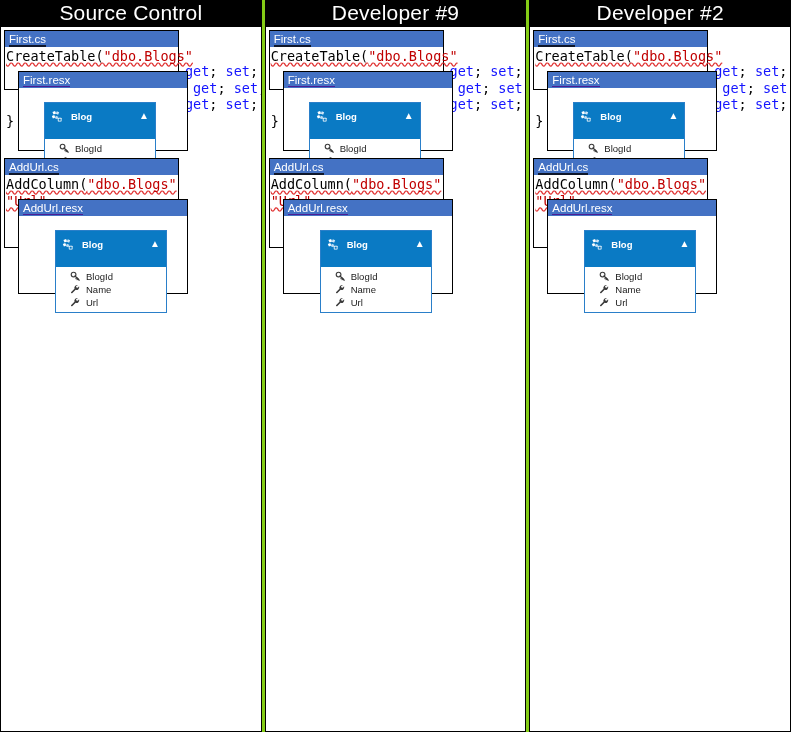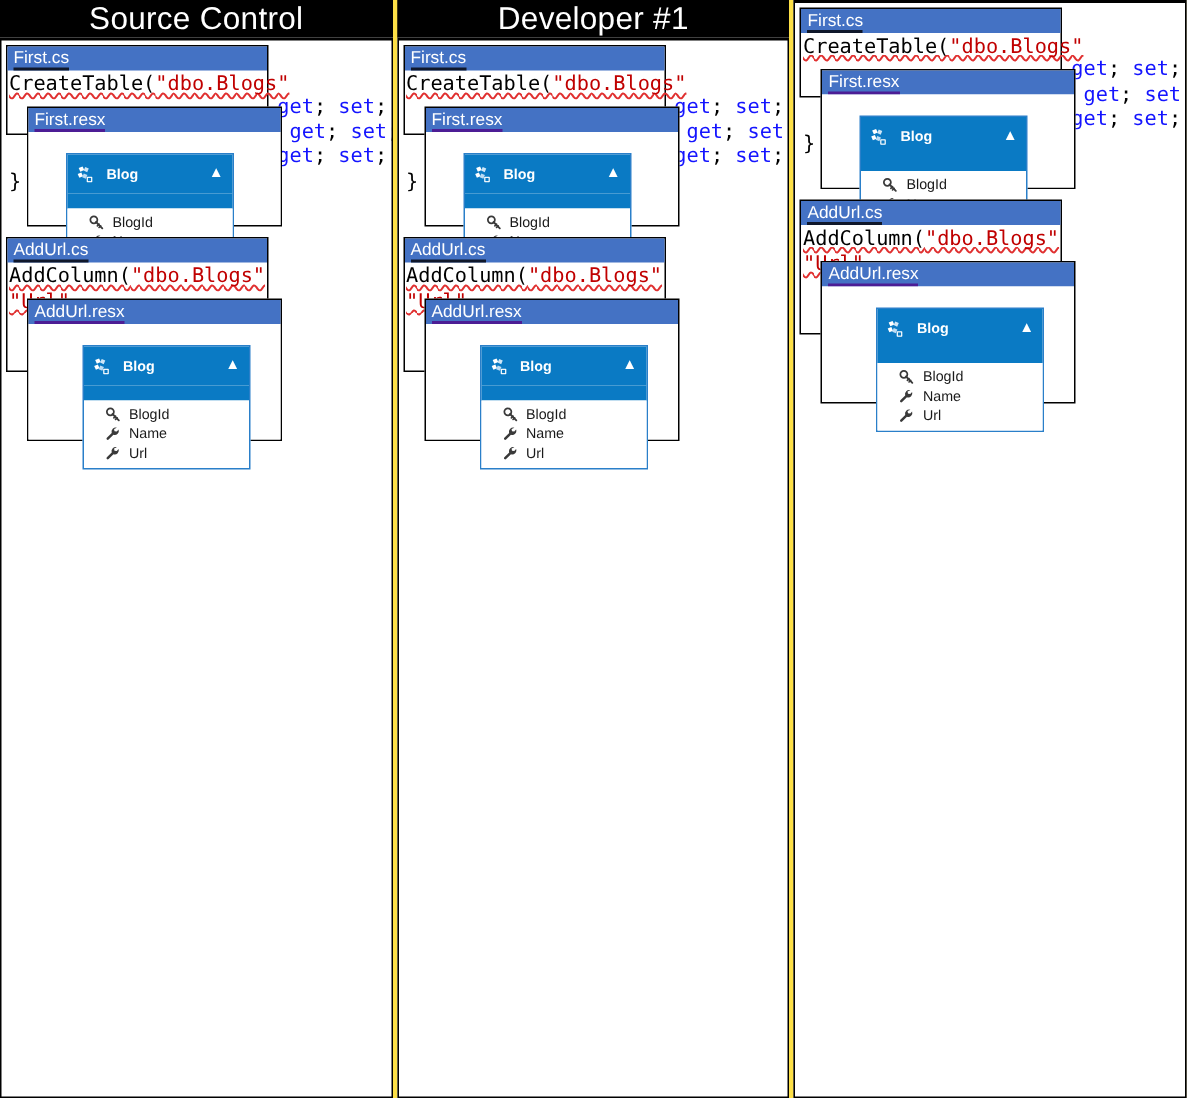--- a/index.html
+++ b/index.html
@@ -11,21 +11,21 @@
     width: 791px;
     height: 732px;
     font-family: "Liberation Sans", sans-serif;
     overflow: hidden;
   }
 
   .board {
     position: relative;
     width: 791px;
     height: 732px;
-    background: #fde047;
+    background: #84cc16;
     display: flex;
     gap: 3px;
   }
 
   .column {
     position: relative;
     flex: 1 1 0;
     height: 732px;
     display: flex;
     flex-direction: column;
@@ -124,21 +124,21 @@
     font-family: "Liberation Sans", sans-serif;
     font-size: 11.5px;
     padding: 2px 0 2px 4px;
     height: 16px;
     box-sizing: border-box;
     line-height: 12px;
     white-space: nowrap;
     overflow: hidden;
   }
   .resxcard-title .lbl {
-    border-bottom: 4px solid #4c1d95;
+    border-bottom: 1px solid #4c1d95;
   }
   .resxcard-body {
     position: relative;
     height: calc(100% - 16px);
     background: #ffffff;
   }
 
   
   .entity {
     position: absolute;
@@ -279,21 +279,21 @@
                     </svg></span>
                   <span class="rname">Url</span>
                 </div>
               </div>
             </div>
           </div>
         </div>
       </div>
     </div>
     <div class="column">
-      <div class="col-title">Developer #1</div>
+      <div class="col-title">Developer #9</div>
       <div class="col-body">
         <div class="code"><div><span class="kw">public </span><span class="kw">class </span><span class="type">Blog</span></div><div><span class="">{</span></div><div><span class="">  </span><span class="kw">public </span><span class="kw squig">int</span><span class=""> </span><span class="squig">BlogId</span><span class=""> { </span><span class="kw">get</span><span class="">; </span><span class="kw">set</span><span class="">; }</span></div><div><span class="">  </span><span class="kw">public </span><span class="kw">string</span><span class=""> Name { </span><span class="kw">get</span><span class="">; </span><span class="kw">set</span><span class="">; }</span></div><div><span class="">  </span><span class="kw">public </span><span class="kw">string</span><span class=""> </span><span class="squig">Url</span><span class=""> { </span><span class="kw">get</span><span class="">; </span><span class="kw">set</span><span class="">; }</span></div><div><span class="">}</span></div></div>
         <div class="filecard" style="left:3px;top:3px;width:175px;height:60px;">
           <div class="filecard-title"><span class="lbl">First.cs</span></div>
           <div class="filecard-body"><div><span class="squig">CreateTable(</span><span class="str squig">"dbo.Blogs"</span></div></div>
         </div>
         <div class="resxcard" style="left:17px;top:44px;width:170px;height:80px;">
           <div class="resxcard-title"><span class="lbl">First.resx</span></div>
           <div class="resxcard-body">
             <div class="entity" style="left:25px;top:14px;width:112px;">
@@ -373,20 +373,21 @@
                     </svg></span>
                   <span class="rname">Url</span>
                 </div>
               </div>
             </div>
           </div>
         </div>
       </div>
     </div>
     <div class="column">
+      <div class="col-title">Developer #2</div>
       <div class="col-body">
         <div class="code"><div><span class="kw">public </span><span class="kw">class </span><span class="type">Blog</span></div><div><span class="">{</span></div><div><span class="">  </span><span class="kw">public </span><span class="kw squig">int</span><span class=""> </span><span class="squig">BlogId</span><span class=""> { </span><span class="kw">get</span><span class="">; </span><span class="kw">set</span><span class="">; }</span></div><div><span class="">  </span><span class="kw">public </span><span class="kw">string</span><span class=""> Name { </span><span class="kw">get</span><span class="">; </span><span class="kw">set</span><span class="">; }</span></div><div><span class="">  </span><span class="kw">public </span><span class="kw">string</span><span class=""> </span><span class="squig">Url</span><span class=""> { </span><span class="kw">get</span><span class="">; </span><span class="kw">set</span><span class="">; }</span></div><div><span class="">}</span></div></div>
         <div class="filecard" style="left:3px;top:3px;width:175px;height:60px;">
           <div class="filecard-title"><span class="lbl">First.cs</span></div>
           <div class="filecard-body"><div><span class="squig">CreateTable(</span><span class="str squig">"dbo.Blogs"</span></div></div>
         </div>
         <div class="resxcard" style="left:17px;top:44px;width:170px;height:80px;">
           <div class="resxcard-title"><span class="lbl">First.resx</span></div>
           <div class="resxcard-body">
             <div class="entity" style="left:25px;top:14px;width:112px;">

